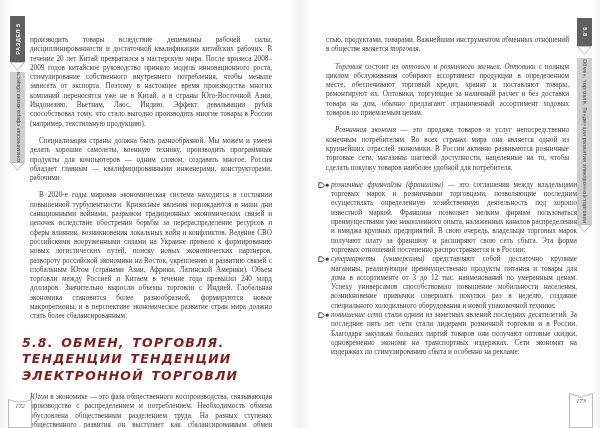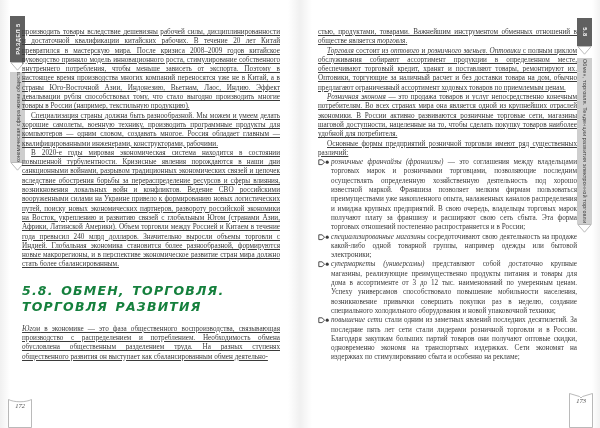--- a/index.html
+++ b/index.html
@@ -11,25 +11,25 @@
     background:linear-gradient(to right,rgba(0,0,0,0.06),rgba(0,0,0,0));}
   .edge-shade-right{position:absolute;right:0;top:0;width:8px;height:428px;
     background:linear-gradient(to left,rgba(0,0,0,0.05),rgba(0,0,0,0));}
   .gutter{position:absolute;left:288px;top:0;width:24px;height:428px;
     background:linear-gradient(to right,rgba(0,0,0,0),rgba(0,0,0,0.06) 50%,rgba(0,0,0,0));}
 
   .text-col{position:absolute;top:28px;width:259px;color:#3b3b3b;
     font-size:7.2px;line-height:9.3px;text-align:justify;}
   #left-col{left:22px;width:258px;}
   #right-col{left:318px;}
-  .para{margin:0;text-decoration:underline;}
+  .para{margin:8px;}
   .para.ind{text-indent:9px;}
   .it{font-style:italic;}
 
-  .section-heading{margin:13px 0 9px 0;color:#15803d;
+  .section-heading{margin:13px 0 9px 0;color:#7f1d1d;
     font-family:"DejaVu Sans",sans-serif;font-weight:bold;font-style:italic;
     font-size:12.5px;line-height:16.5px;letter-spacing:1.2px;word-spacing:2px;}
   .section-heading div{white-space:nowrap;}
 
   .bullet{position:relative;padding-left:13px;margin:0;}
   .bullet .marker{position:absolute;left:0;top:1px;line-height:0;}
 
   
   .vtab{position:absolute;width:15px;overflow:hidden;}
   .vtab .vlabel{position:absolute;left:50%;top:50%;white-space:nowrap;
@@ -68,21 +68,22 @@
       </svg></span>
 
   <div class="text-col" id="left-col">
     <div>
         <p class="para"><span>производить товары вследствие дешевизны рабочей силы, дисциплинированности и достаточной квалификации китайских рабочих. В течение 20 лет Китай превратился в мастерскую мира. После кризиса 2008–2009 годов китайское руководство приняло модель инновационного роста, стимулирование собственного внутреннего потребления, чтобы меньше зависеть от экспорта. Поэтому в настоящее время производства многих компаний переносятся уже не в Китай, а в страны Юго-Восточной Азии, Индонезию, Вьетнам, Лаос, Индию. Эффект девальвации рубля способствовал тому, что стало выгодно производить многие товары в России (например, текстильную продукцию).</span></p>
         <p class="para ind"><span>Специализация страны должна быть разнообразной. Мы можем и умеем делать хорошие самолеты, военную технику, производить программные продукты для компьютеров — одним словом, создавать многое. Россия обладает главным — квалифицированными инженерами, конструкторами, рабочими.</span></p>
         <p class="para ind"><span>В 2020-е годы мировая экономическая система находится в состоянии повышенной турбулентности. Кризисные явления порождаются в наши дни санкционными войнами, разрывом традиционных экономических связей и цепочек вследствие обострения борьбы за перераспределение ресурсов и сферы влияния, возникновения локальных войн и конфликтов. Ведение СВО российскими вооруженными силами на Украине привело к формированию новых логистических путей, поиску новых экономических партнеров, развороту российской экономики на Восток, укреплению и развитию связей с глобальным Югом (странами Азии, Африки, Латинской Америки). Объем торговли между Россией и Китаем в течение года превысил 240 млрд долларов. Значительно выросли объемы торговли с Индией. Глобальная экономика становится более разнообразной, формируются новые макрорегионы, и в перспективе экономическое развитие стран мира должно стать более сбалансированным.</span></p>
       </div>
     <div class="section-heading">
       <div>5.8. ОБМЕН, ТОРГОВЛЯ.</div>
-      <div>ТОРГОВЛЯ РАЗВИТИЯ</div>
+      <div>ТЕНДЕНЦИИ ТЕНДЕНЦИИ</div>
+      <div>ЭЛЕКТРОННОЙ ТОРГОВЛИ</div>
     </div>
     <div>
         <p class="para"><span class="it">Югом</span><span> в экономике — это фаза общественного воспроизводства, связывающая производство с распределением и потреблением. Необходимость обмена обусловлена общественным разделением труда. На разных ступенях общественного развития он выступает как сбалансированным обмен деятельно-</span></p>
       </div>
   </div>
 
   <div class="pagebox" style="left:8px;top:396px;height:32px;">
     <svg width="24" height="32" viewBox="0 0 24 32">
         <path d="M0.5,3.5 C6,6.5 18,6.5 23.5,3.5 L23.5,31.5 L0.5,31.5 Z" fill="#ffffff" stroke="#a8a8a8" stroke-width="0.8"></path>
       </svg>
@@ -90,35 +91,28 @@
   </div>
 </div>
 
 <div class="page" id="page-right">
 
   <div class="text-col" id="right-col" style="left:18px;">
     <div>
         <p class="para"><span>стью, продуктами, товарами. Важнейшим инструментом обменных отношений в обществе является </span><span class="it">торговля</span><span>.</span></p>
         <p class="para ind"><span class="it">Торговля</span><span> состоит из </span><span class="it">оптового</span><span> и </span><span class="it">розничного звеньев</span><span>. </span><span class="it">Оптовики</span><span> с полным циклом обслуживания собирают ассортимент продукции в определенном месте, обеспечивают торговый кредит, хранят и поставляют товары, ремонтируют их. Оптовики, торгующие за наличный расчет и без доставки товара на дом, обычно предлагают ограниченный ассортимент ходовых товаров по приемлемым ценам.</span></p>
         <p class="para ind"><span class="it">Розничная экономя</span><span> — это продажа товаров и услуг непосредственно конечным потребителям. Во всех странах мира она является одной из крупнейших отраслей экономики. В России активно развиваются розничные торговые сети, магазины шаговой доступности, нацеленные на то, чтобы сделать покупку товаров наиболее удобной для потребителя.</span></p>
-        <p class="para ind"><span>Основные формы предприятий розничной торговли имеют ряд существенных различий:</span></p>
       </div>
     <div>
         <div class="bullet">
   <span class="marker"><svg width="11" height="7" viewBox="0 0 11 7">
               <path d="M0.8,0.8 h3.2 l2.6,2.4 l-2.6,2.4 h-3.2 z" fill="none" stroke="#3b3b3b" stroke-width="0.9"></path>
               <circle cx="9.2" cy="3.2" r="1.6" fill="#3b3b3b"></circle>
             </svg></span>
 <span><span class="it">розничные франчайзы (франшизы)</span><span> — это соглашения между владельцами торговых марок и розничными торговцами, позволяющие последним осуществлять определенную хозяйственную деятельность под хорошо известной маркой. Франшиза позволяет мелким фирмам пользоваться преимуществами уже накопленного опыта, налаженных каналов распределения и имиджа крупных предприятий. В свою очередь, владельцы торговых марок получают плату за франшизу и расширяют свою сеть сбыта. Эта форма торговых отношений постепенно распространяется и в России;</span></span></div>
-        <div class="bullet">
-  <span class="marker"><svg width="11" height="7" viewBox="0 0 11 7">
-              <path d="M0.8,0.8 h3.2 l2.6,2.4 l-2.6,2.4 h-3.2 z" fill="none" stroke="#3b3b3b" stroke-width="0.9"></path>
-              <circle cx="9.2" cy="3.2" r="1.6" fill="#3b3b3b"></circle>
-            </svg></span>
-<span><span class="it">специализированные магазины</span><span> сосредоточивают свою деятельность на продаже какой-либо одной товарной группы, например одежды или бытовой электроники;</span></span></div>
         <div class="bullet">
   <span class="marker"><svg width="11" height="7" viewBox="0 0 11 7">
               <path d="M0.8,0.8 h3.2 l2.6,2.4 l-2.6,2.4 h-3.2 z" fill="none" stroke="#3b3b3b" stroke-width="0.9"></path>
               <circle cx="9.2" cy="3.2" r="1.6" fill="#3b3b3b"></circle>
             </svg></span>
 <span><span class="it">супермаркеты (универсамы)</span><span> представляют собой достаточно крупные магазины, реализующие преимущественно продукты питания и товары для дома в ассортименте от 3 до 12 тыс. наименований по умеренным ценам. Успеху универсамов способствовало повышение мобильности населения, возникновение привычки совершать покупки раз в неделю, создание специального холодильного оборудования и новой упаковочной техники;</span></span></div>
         <div class="bullet">
   <span class="marker"><svg width="11" height="7" viewBox="0 0 11 7">
               <path d="M0.8,0.8 h3.2 l2.6,2.4 l-2.6,2.4 h-3.2 z" fill="none" stroke="#3b3b3b" stroke-width="0.9"></path>
               <circle cx="9.2" cy="3.2" r="1.6" fill="#3b3b3b"></circle>

